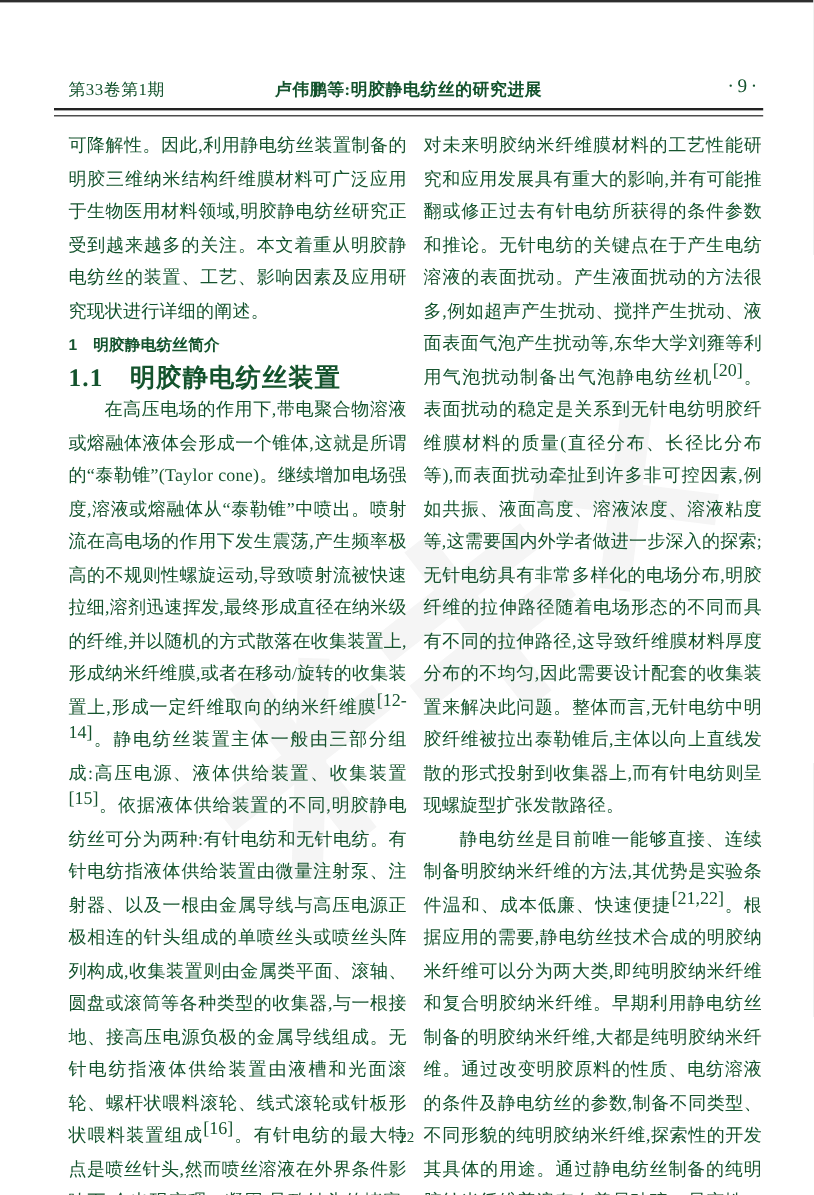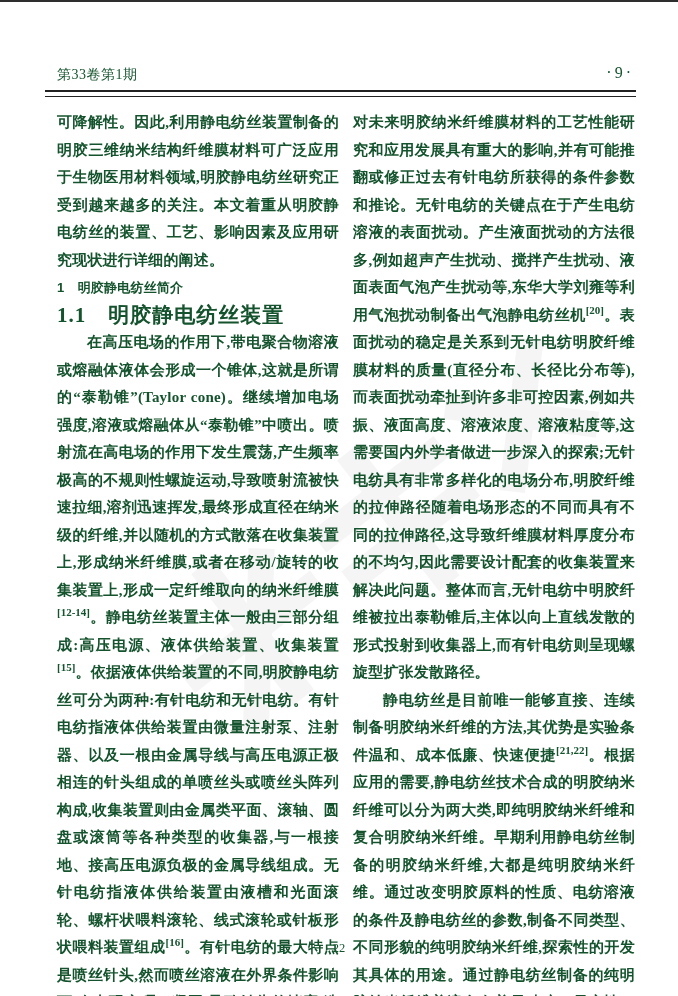--- a/index.html
+++ b/index.html
@@ -62,24 +62,24 @@
     z-index: 1;
   }
   .col {
     width: 282px;
     font-size: 15px;
     line-height: 27.5px;
     text-align: justify;
     text-justify: inter-ideograph;
     letter-spacing: 0.2px;
   }
-  .col p { margin: 0; font-weight: bold; }
+  .col p { margin: 0; }
   .indent { text-indent: 2em; }
   sup {
-    font-size: 11px;
+    font-size: 15px;
     line-height: 0;
     vertical-align: super;
     letter-spacing: 0;
   }
   .sec-heading {
     margin: 0;
     font-family: "Liberation Sans", "DejaVu Sans", sans-serif;
     font-weight: bold;
     font-size: 13px;
     line-height: 27.5px;
@@ -112,20 +112,21 @@
   <svg class="watermark" viewBox="0 0 560 760" aria-hidden="true">
     <g fill="none" stroke="#ededed" stroke-width="26" stroke-linecap="square" transform="rotate(-38 280 380)">
       <path d="M 60 430 L 200 430 M 130 360 L 130 500 M 80 500 L 180 380"></path>
       <path d="M 250 400 L 380 400 M 250 450 L 380 450 M 315 360 L 315 500"></path>
       <path d="M 430 380 L 520 470 M 520 380 L 430 470"></path>
     </g>
   </svg>
 
   <div class="header">
     <span class="issue">第33卷第1期</span>
+    <span class="running-title">卢伟鹏等:明胶静电纺丝的研究进展</span>
     <span class="page-marker">·9·</span>
   </div>
 
   <div class="double-rule"></div>
 
   <div class="columns">
 
     <div class="col">
       <p><span>可降解性。因此,利用静电纺丝装置制备的明胶三维纳米结构纤维膜材料可广泛应用于生物医用材料领域,明胶静电纺丝研究正受到越来越多的关注。本文着重从明胶静电纺丝的装置、工艺、影响因素及应用研究现状进行详细的阐述。</span></p>
       <p class="sec-heading">1　明胶静电纺丝简介</p>

